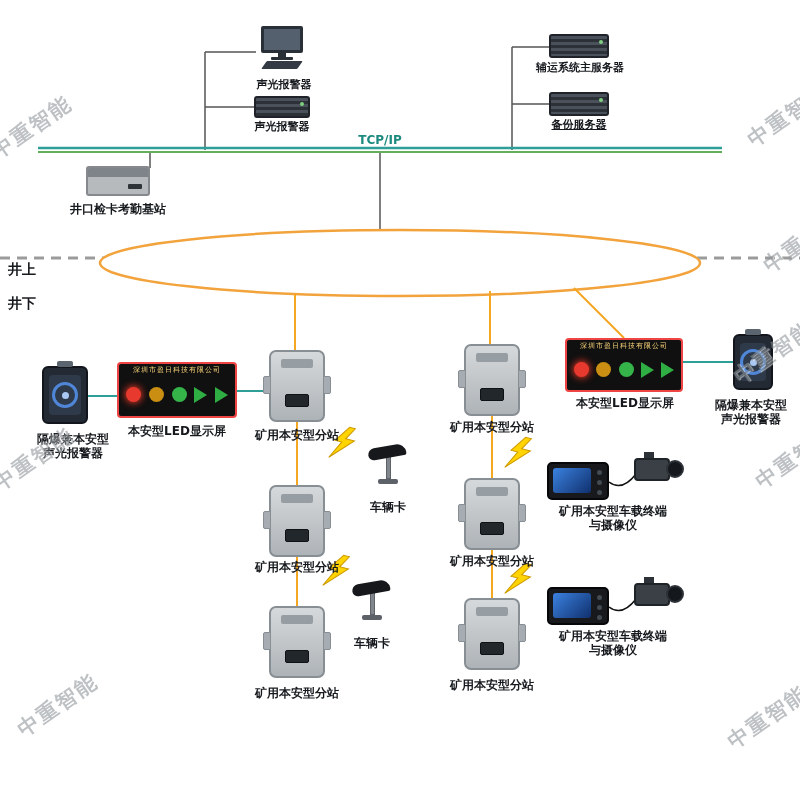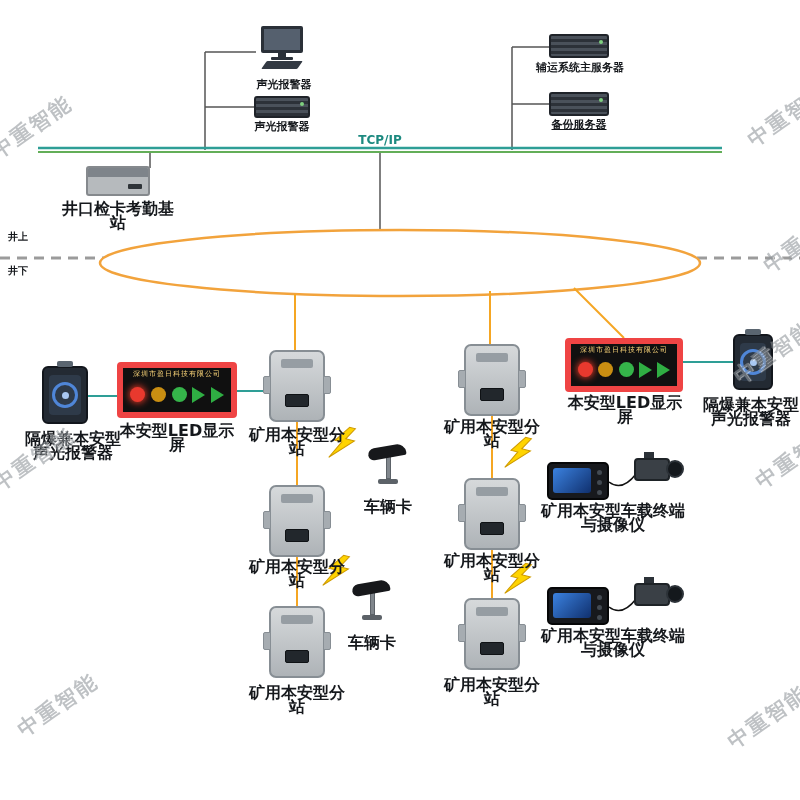--- a/index.html
+++ b/index.html
@@ -2,23 +2,23 @@
 <html><head>
 <meta charset="utf-8">
 <style>
   html,body{margin:0;padding:0;background:#fff;}
   .diagram{position:relative;width:800px;height:800px;background:#fff;overflow:hidden;
     font-family:"DejaVu Sans","Liberation Sans",sans-serif;}
   .abs{position:absolute;}
   svg.wires{position:absolute;left:0;top:0;pointer-events:none;}
 
   
-  .lbl{position:absolute;font-weight:bold;font-size:16px;color:#15181c;text-align:center;line-height:14px;}
+  .lbl{position:absolute;font-weight:bold;font-size:12px;color:#15181c;text-align:center;line-height:14px;}
   .lbl-sm{font-size:11px;}
-  .lbl-left{text-align:left;font-size:10px;}
+  .lbl-left{text-align:left;font-size:14px;margin-top:32px;}
   .bus-lbl{color:#1d8a80;font-size:12px;}
   .ring-lbl{font-size:21px;line-height:24px;color:#111;}
 
   
   .pc-monitor{width:42px;height:27px;background:#2a3038;border-radius:2px;padding:3px;box-sizing:border-box;margin:0 auto;}
   .pc-screen{width:100%;height:100%;background:#55606e;}
   .pc-stand{width:8px;height:4px;background:#2a3038;margin:0 auto;}
   .pc-base{width:22px;height:3px;background:#2a3038;margin:0 auto;border-radius:1px;}
   .pc-kb{width:36px;height:8px;background:#333a43;margin:1px auto 0;transform:skewX(-35deg);border-radius:1px;}
 
@@ -35,21 +35,21 @@
   
   .substation{position:absolute;width:56px;height:72px;background:linear-gradient(180deg,#d6d9db,#aeb3b7);
     border:2px solid #878e94;border-radius:7px;box-sizing:border-box;}
   .sub-plate{position:absolute;top:7px;left:50%;transform:translateX(-50%);width:32px;height:9px;background:#969da3;border-radius:2px;}
   .sub-screen{position:absolute;bottom:13px;left:50%;transform:translateX(-50%);width:22px;height:11px;background:#22272c;border:1px solid #0f1215;border-radius:2px;}
   .sub-ear-l,.sub-ear-r{position:absolute;top:24px;width:6px;height:16px;background:#a6acb1;border:1px solid #878e94;}
   .sub-ear-l{left:-8px;border-radius:2px 0 0 2px;}
   .sub-ear-r{right:-8px;border-radius:0 2px 2px 0;}
 
   
-  .led{position:absolute;background:#101010;border:6px solid #ef4444;border-radius:4px;box-sizing:border-box;
+  .led{position:absolute;background:#101010;border:2px solid #ef4444;border-radius:4px;box-sizing:border-box;
     padding:2px 4px;display:flex;flex-direction:column;}
   .led-company{font-size:7px;line-height:9px;color:#ffd87a;text-align:center;white-space:nowrap;overflow:hidden;letter-spacing:1px;}
   .led-row{flex:1;display:flex;align-items:center;justify-content:space-between;padding:0 3px;}
   .led-dot{width:15px;height:15px;border-radius:50%;}
   .dot-red{background:#e8392e;box-shadow:0 0 7px 1px rgba(255,60,40,.9);}
   .dot-amber{background:#c98e12;}
   .dot-green{background:#35b44a;}
   .led-arrow{width:0;height:0;border-top:8px solid transparent;border-bottom:8px solid transparent;border-left:13px solid #2fae43;}
 
   

